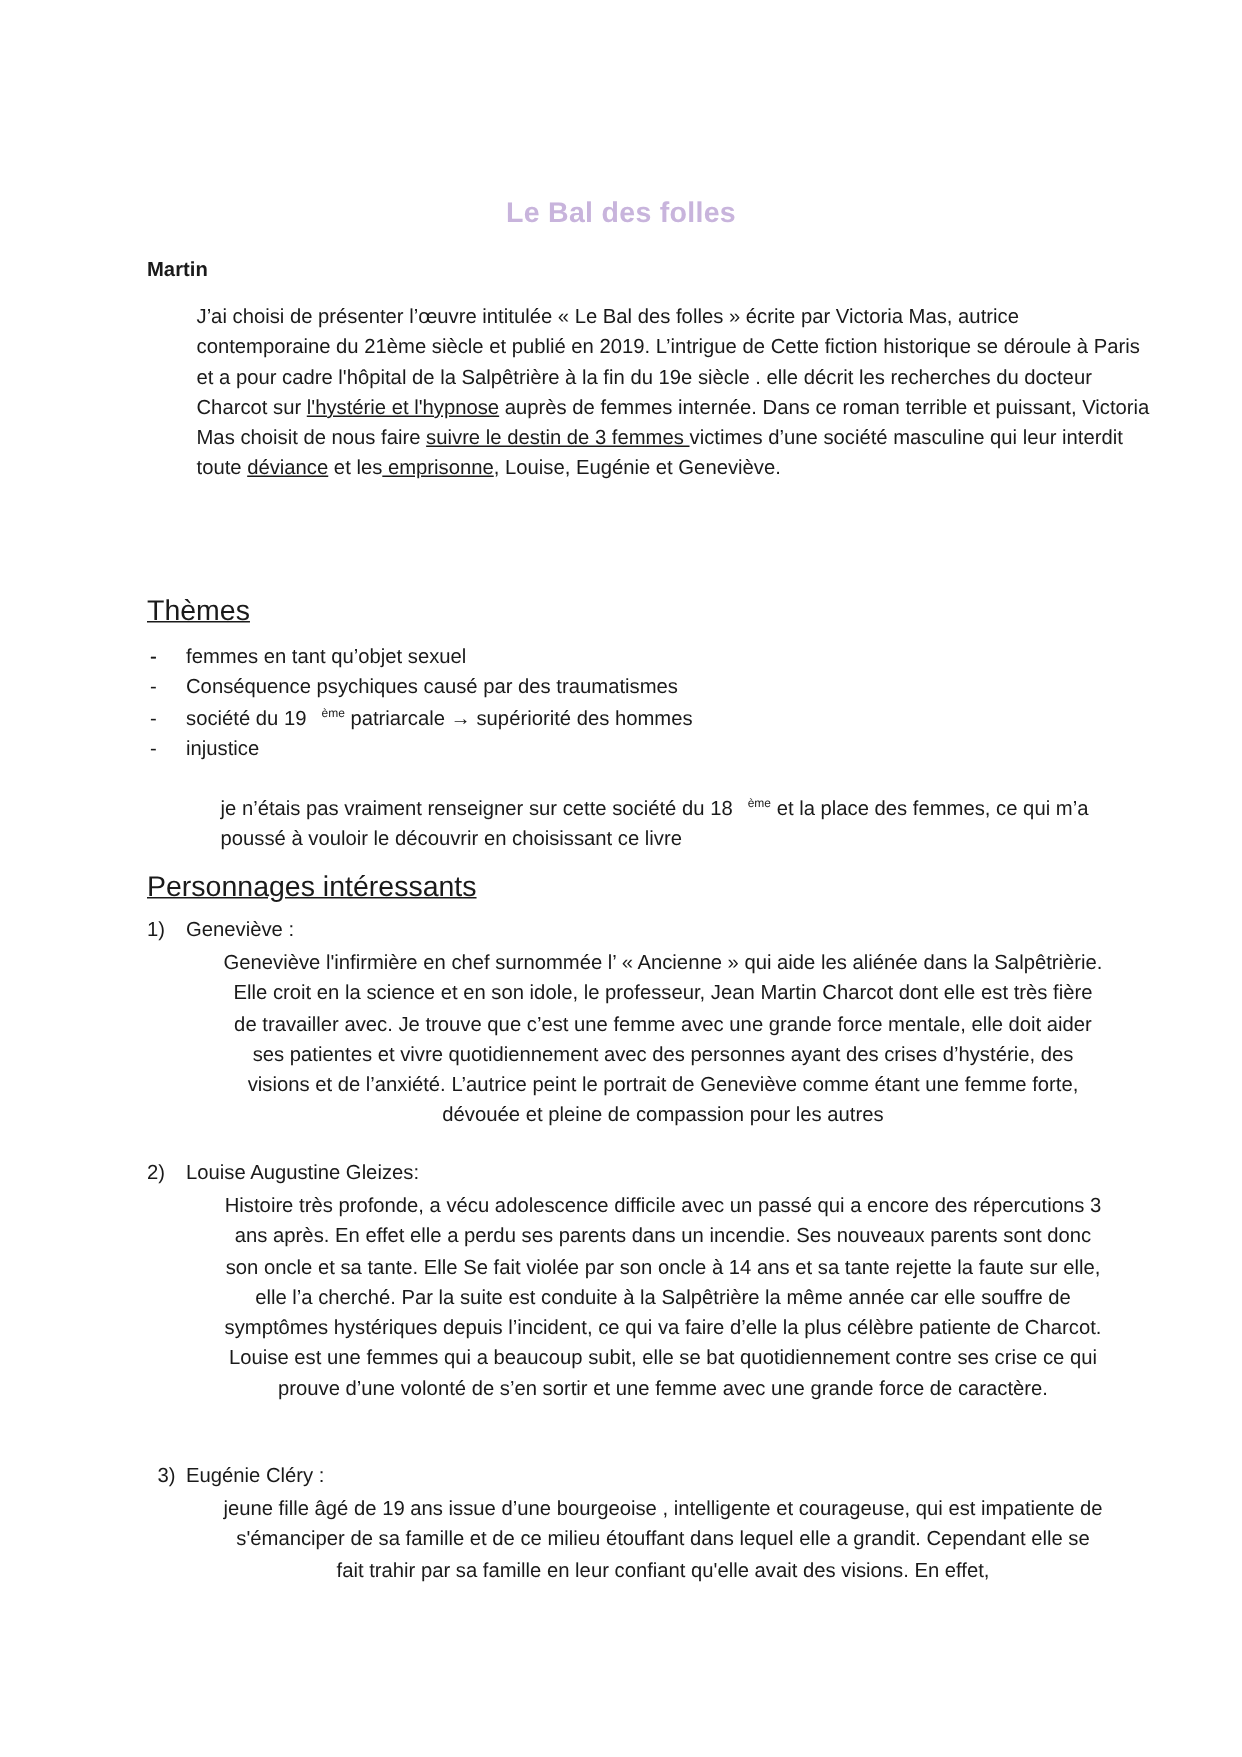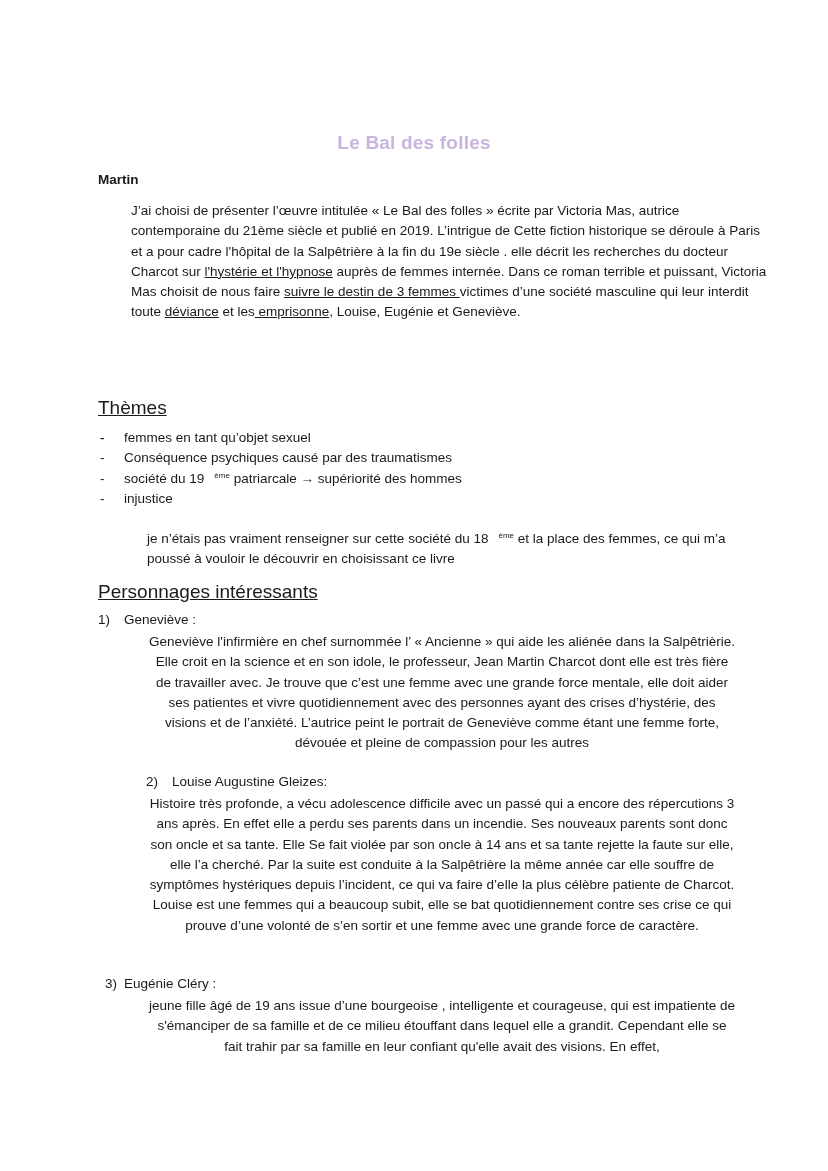--- a/index.html
+++ b/index.html
@@ -84,21 +84,21 @@
       display: inline-block;
       width: 26px;
     }
     .char-desc {
       left: 147px;
       width: 590px;
       text-align: center;
     }
     .c1-title { top: 612px; }
     .c1-desc { top: 632px; }
-    .c2-title { top: 774px; margin-left: 48px; }
+    .c2-title { top: 774px; }
     .c2-desc { top: 794px; }
     .c3-title { top: 976px; text-align: center; }
     .c3-desc { top: 996px; }
   </style>
 </head>
 <body>
 
 <div class="page">
 
   <div class="title">Le Bal des folles</div>

